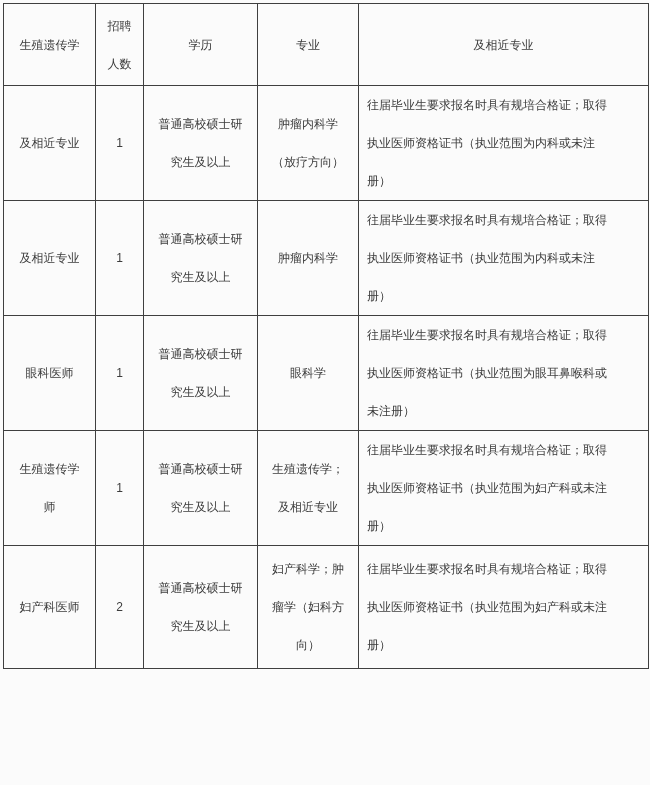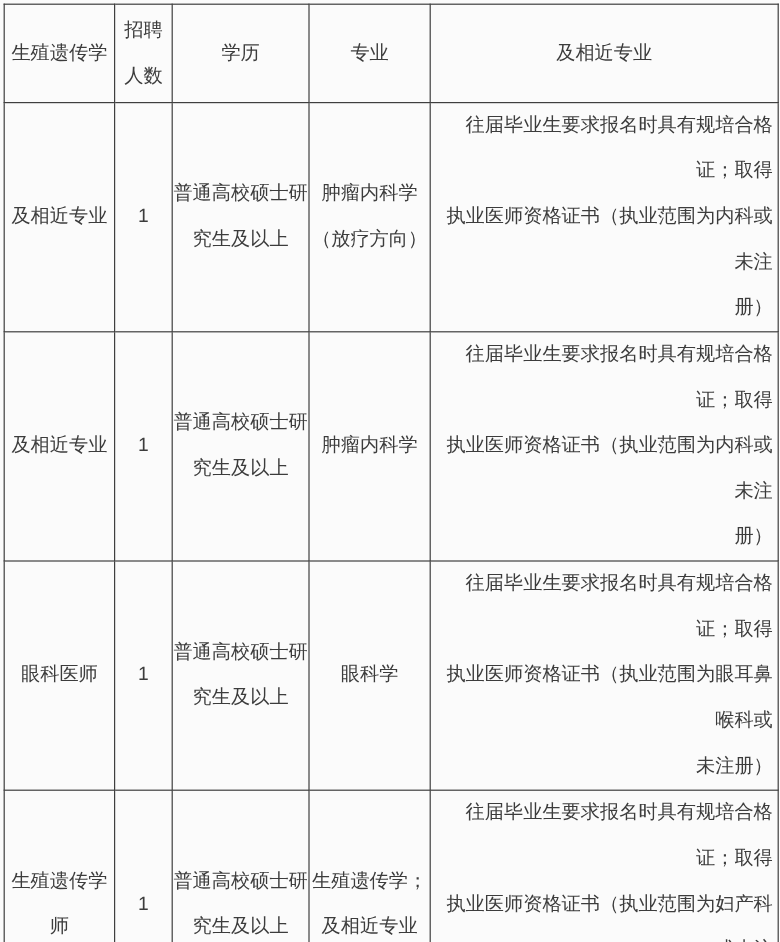--- a/index.html
+++ b/index.html
@@ -15,31 +15,31 @@
     position: absolute;
     left: 3px;
     top: 3px;
     width: 645px;
     border-collapse: collapse;
     table-layout: fixed;
   }
   th, td {
     border: 1px solid #3f3f3f;
     color: #3c3c3c;
-    font-size: 16px;
+    font-size: 12px;
     font-weight: normal;
     line-height: 38px;
     white-space: pre-line;
     vertical-align: middle;
     text-align: center;
     padding: 0;
     overflow: hidden;
   }
   td.c-req {
-    text-align: right;
+    text-align: left;
     padding: 0 4px 0 8px;
   }
   tr.header-row { height: 82px; }
   tr.r-std  { height: 115px; }
   tr.r-tall { height: 123px; }
 </style>
 </head>
 <body>
 
 <div class="page">

